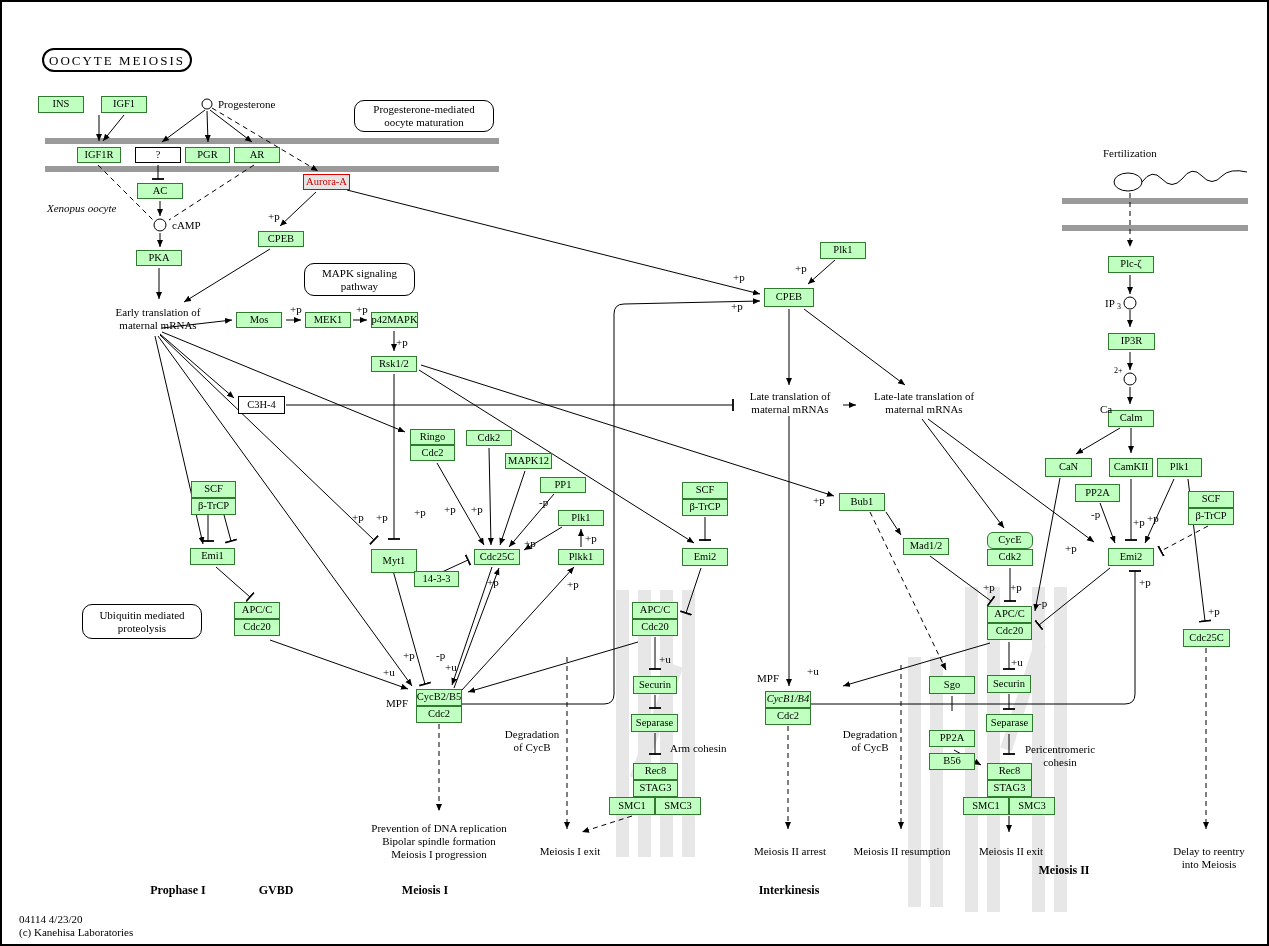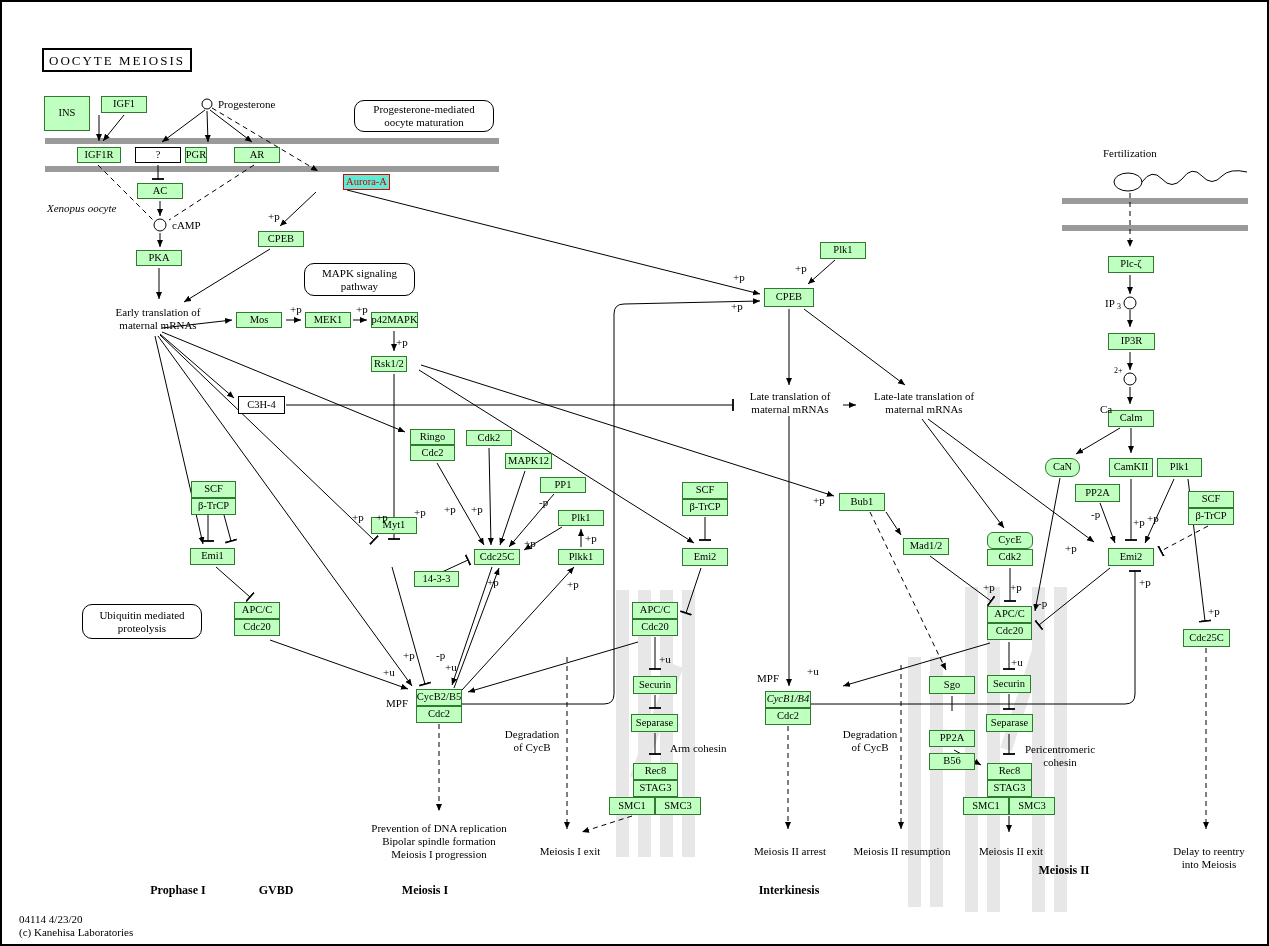--- a/index.html
+++ b/index.html
@@ -5,21 +5,21 @@
   html,body{margin:0;padding:0;background:#fff;}
   .canvas{position:relative;width:1265px;height:942px;border:2px solid #000;background:#fff;overflow:hidden;
           font-family:"Liberation Serif","DejaVu Serif",serif;}
   .wm{position:absolute;background:#e7e7e7;z-index:0;}
   .membrane{position:absolute;height:6px;background:#9a9a9a;z-index:1;}
   svg.edges{position:absolute;left:0;top:0;z-index:2;pointer-events:none;}
   .node{position:absolute;box-sizing:border-box;border:1px solid #2f7a2f;background:#bfffbf;
         font-size:10.5px;line-height:1;display:flex;align-items:center;justify-content:center;
         white-space:nowrap;z-index:3;color:#000;}
   .node.white{background:#fff;border-color:#000;}
-  .node.red{background:#5eead4;border-color:#e00000;color:#cc0000;margin-left:40px;}
+  .node.red{background:#e5e5e5;border-color:#e00000;color:#cc0000;}
   .node.map{background:#fff;border:1px solid #000;border-radius:10px;font-size:11px;
             line-height:1.15;text-align:center;white-space:pre;}
   .node.title-box{background:#fff;border:2px solid #000;font-size:13px;letter-spacing:2px;}
   .lbl{position:absolute;font-size:11px;line-height:1.2;white-space:pre;z-index:4;color:#000;}
   .lbl.center{transform:translateX(-50%);text-align:center;}
   .lbl.bold{font-weight:bold;font-size:12px;}
   .lbl.it{font-style:italic;}
   .lbl.tiny{font-size:8px;}
   .mark{position:absolute;font-size:11px;z-index:4;color:#000;white-space:nowrap;}
 </style>
@@ -163,51 +163,51 @@
       <path d="M1140,180 q10,-14 20,-3 q10,11 20,0 q10,-14 20,-3 q10,11 20,0 q8,-8 25,-4"></path>
 
       <circle cx="205" cy="102" r="5" fill="#fff"></circle>
       <circle cx="158" cy="223" r="6" fill="#fff"></circle>
       <circle cx="1128" cy="301" r="6" fill="#fff"></circle>
       <circle cx="1128" cy="377" r="6" fill="#fff"></circle>
     </g>
   </svg>
 
   <div id="nodes">
-      <div class="node title-box" style="left: 40px; top: 46px; width: 150px; height: 24px;">OOCYTE MEIOSIS</div>
-      <div class="node gene" style="left: 42px; top: 94px; width: 46px; height: 35px;">INS</div>
+      <div class="node title-box" style="left: 40px; top: 46px; width: 150px; height: 24px; border-radius: 12px;">OOCYTE MEIOSIS</div>
+      <div class="node gene" style="left: 36px; top: 94px; width: 46px; height: 17px;">INS</div>
       <div class="node gene" style="left: 99px; top: 94px; width: 46px; height: 17px;">IGF1</div>
       <div class="node gene" style="left: 75px; top: 145px; width: 44px; height: 16px;">IGF1R</div>
       <div class="node white" style="left: 133px; top: 145px; width: 46px; height: 16px;">?</div>
-      <div class="node gene" style="left: 183px; top: 145px; width: 22px; height: 16px;">PGR</div>
+      <div class="node gene" style="left: 183px; top: 145px; width: 45px; height: 16px;">PGR</div>
       <div class="node gene" style="left: 232px; top: 145px; width: 46px; height: 16px;">AR</div>
       <div class="node red" style="left: 301px; top: 172px; width: 47px; height: 16px;">Aurora-A</div>
       <div class="node gene" style="left: 135px; top: 181px; width: 46px; height: 16px;">AC</div>
       <div class="node gene" style="left: 134px; top: 248px; width: 46px; height: 16px;">PKA</div>
       <div class="node gene" style="left: 256px; top: 229px; width: 46px; height: 16px;">CPEB</div>
       <div class="node map" style="left: 352px; top: 98px; width: 140px; height: 32px;">Progesterone-mediated
 oocyte maturation</div>
       <div class="node map" style="left: 302px; top: 261px; width: 111px; height: 33px;">MAPK signaling
 pathway</div>
       <div class="node map" style="left: 80px; top: 602px; width: 120px; height: 35px;">Ubiquitin mediated
 proteolysis</div>
       <div class="node gene" style="left: 234px; top: 310px; width: 46px; height: 16px;">Mos</div>
       <div class="node gene" style="left: 303px; top: 310px; width: 46px; height: 16px;">MEK1</div>
       <div class="node gene" style="left: 369px; top: 310px; width: 47px; height: 16px;">p42MAPK</div>
-      <div class="node gene" style="left: 369px; top: 354px; width: 36px; height: 16px;">Rsk1/2</div>
+      <div class="node gene" style="left: 369px; top: 354px; width: 46px; height: 16px;">Rsk1/2</div>
       <div class="node white" style="left: 236px; top: 394px; width: 47px; height: 18px;">C3H-4</div>
       <div class="node gene" style="left: 408px; top: 427px; width: 45px; height: 16px;">Ringo</div>
       <div class="node gene" style="left: 408px; top: 443px; width: 45px; height: 16px;">Cdc2</div>
       <div class="node gene" style="left: 464px; top: 428px; width: 46px; height: 16px;">Cdk2</div>
       <div class="node gene" style="left: 503px; top: 451px; width: 47px; height: 16px;">MAPK12</div>
       <div class="node gene" style="left: 538px; top: 475px; width: 46px; height: 16px;">PP1</div>
       <div class="node gene" style="left: 556px; top: 508px; width: 46px; height: 16px;">Plk1</div>
       <div class="node gene" style="left: 556px; top: 547px; width: 46px; height: 16px;">Plkk1</div>
       <div class="node gene" style="left: 472px; top: 547px; width: 46px; height: 16px;">Cdc25C</div>
-      <div class="node gene" style="left: 369px; top: 515px; width: 46px; height: 17px;">Myt1</div>
+      <div class="node gene" style="left: 369px; top: 547px; width: 46px; height: 24px;">Myt1</div>
       <div class="node gene" style="left: 412px; top: 569px; width: 45px; height: 16px;">14-3-3</div>
       <div class="node gene" style="left: 189px; top: 479px; width: 45px; height: 17px;">SCF</div>
       <div class="node gene" style="left: 189px; top: 496px; width: 45px; height: 17px;">β-TrCP</div>
       <div class="node gene" style="left: 188px; top: 546px; width: 45px; height: 17px;">Emi1</div>
       <div class="node gene" style="left: 232px; top: 600px; width: 46px; height: 17px;">APC/C</div>
       <div class="node gene" style="left: 232px; top: 617px; width: 46px; height: 17px;">Cdc20</div>
       <div class="node gene" style="left: 414px; top: 687px; width: 46px; height: 17px;">CycB2/B5</div>
       <div class="node gene" style="left: 414px; top: 704px; width: 46px; height: 17px;">Cdc2</div>
       <div class="node gene" style="left: 818px; top: 240px; width: 46px; height: 17px;">Plk1</div>
       <div class="node gene" style="left: 762px; top: 286px; width: 50px; height: 19px;">CPEB</div>
@@ -235,21 +235,21 @@
       <div class="node gene" style="left: 927px; top: 711px; width: 46px; height: 17px; margin-top: 40px;">B56</div>
       <div class="node gene" style="left: 927px; top: 728px; width: 46px; height: 17px;">PP2A</div>
       <div class="node gene" style="left: 984px; top: 712px; width: 47px; height: 18px;">Separase</div>
       <div class="node gene" style="left: 985px; top: 761px; width: 45px; height: 17px;">Rec8</div>
       <div class="node gene" style="left: 985px; top: 778px; width: 45px; height: 17px;">STAG3</div>
       <div class="node gene" style="left: 961px; top: 795px; width: 46px; height: 18px;">SMC1</div>
       <div class="node gene" style="left: 1007px; top: 795px; width: 46px; height: 18px;">SMC3</div>
       <div class="node gene" style="left: 1106px; top: 254px; width: 46px; height: 17px;">Plc-ζ</div>
       <div class="node gene" style="left: 1106px; top: 331px; width: 47px; height: 17px;">IP3R</div>
       <div class="node gene" style="left: 1106px; top: 408px; width: 46px; height: 17px;">Calm</div>
-      <div class="node gene" style="left: 1043px; top: 456px; width: 35px; height: 19px; border-radius: 9px;">CaN</div>
+      <div class="node gene" style="left: 1043px; top: 456px; width: 47px; height: 19px;">CaN</div>
       <div class="node gene" style="left: 1107px; top: 456px; width: 44px; height: 19px;">CamKII</div>
       <div class="node gene" style="left: 1155px; top: 456px; width: 45px; height: 19px;">Plk1</div>
       <div class="node gene" style="left: 1073px; top: 482px; width: 45px; height: 18px;">PP2A</div>
       <div class="node gene" style="left: 1186px; top: 489px; width: 46px; height: 17px;">SCF</div>
       <div class="node gene" style="left: 1186px; top: 506px; width: 46px; height: 17px;">β-TrCP</div>
       <div class="node gene" style="left: 1106px; top: 546px; width: 46px; height: 18px;">Emi2</div>
       <div class="node gene" style="left: 1181px; top: 627px; width: 47px; height: 18px;">Cdc25C</div>
     </div>
   <div id="labels">
       <div class="lbl" style="left: 216px; top: 96px;">Progesterone</div>

